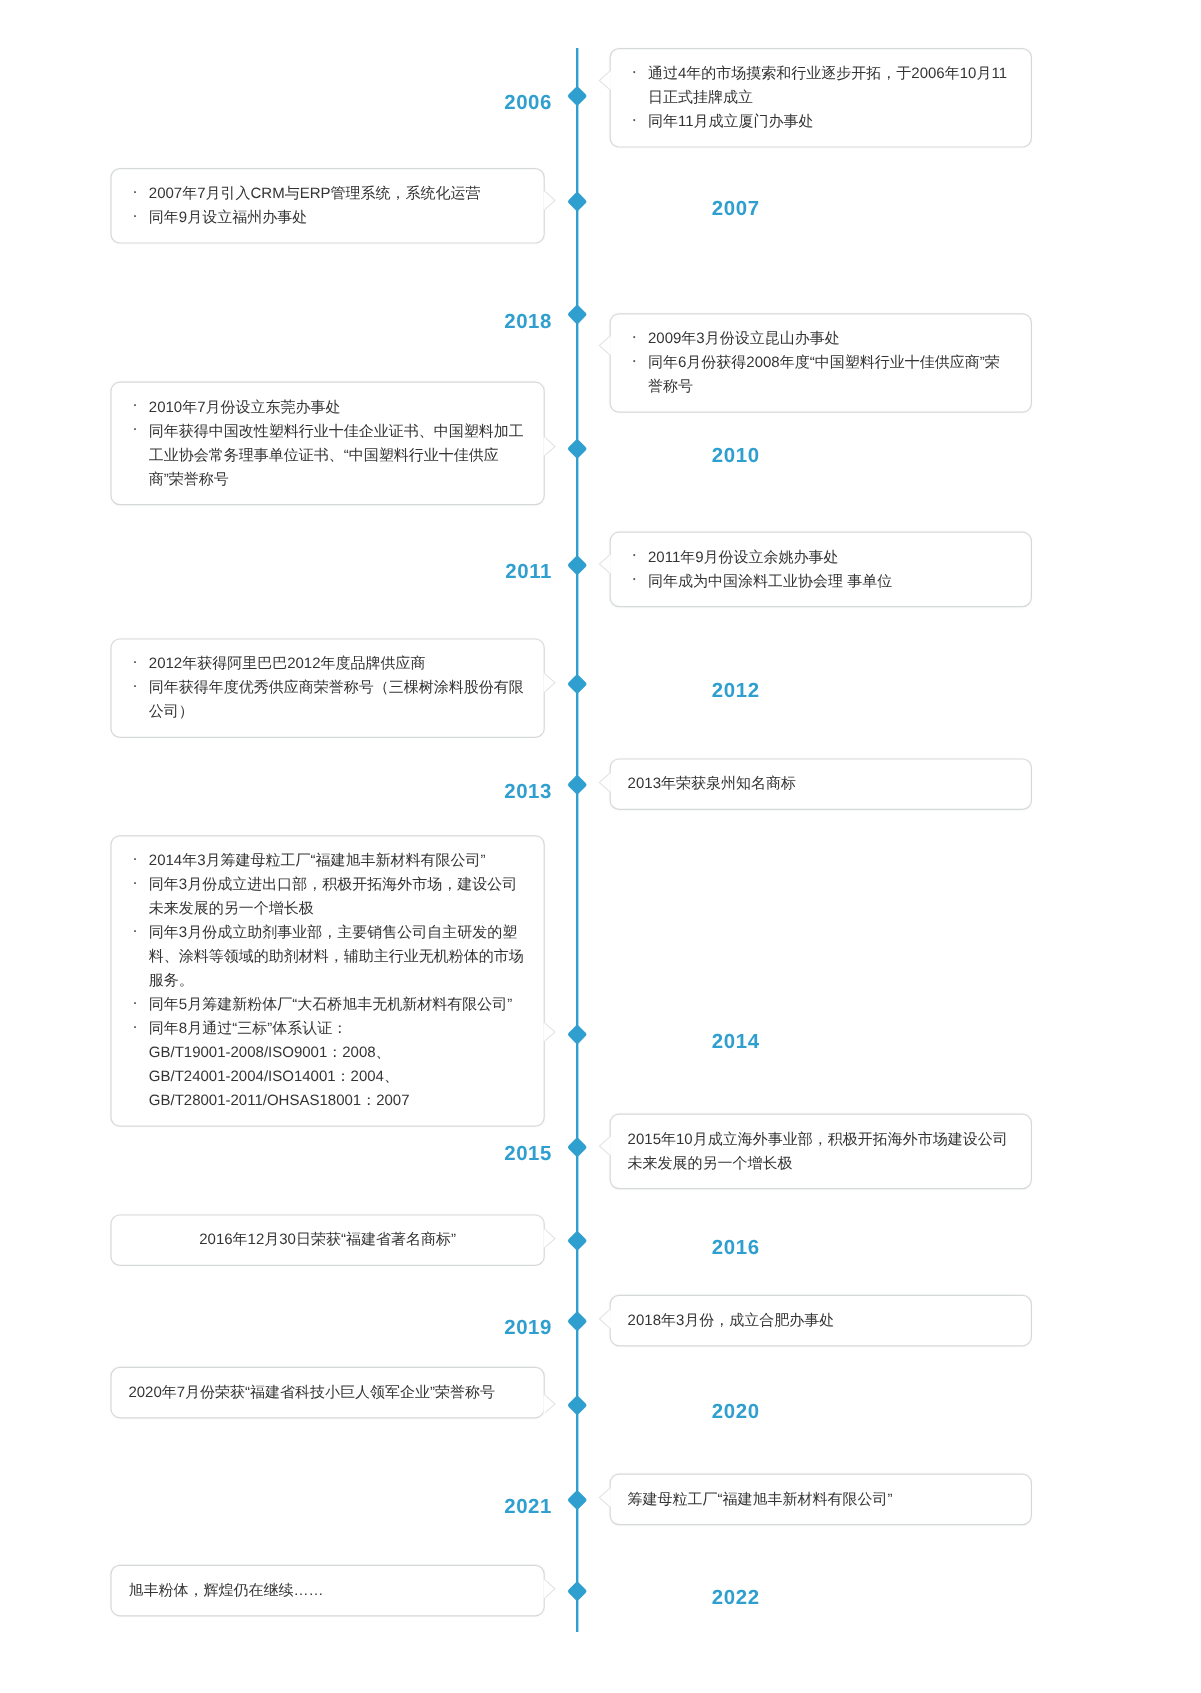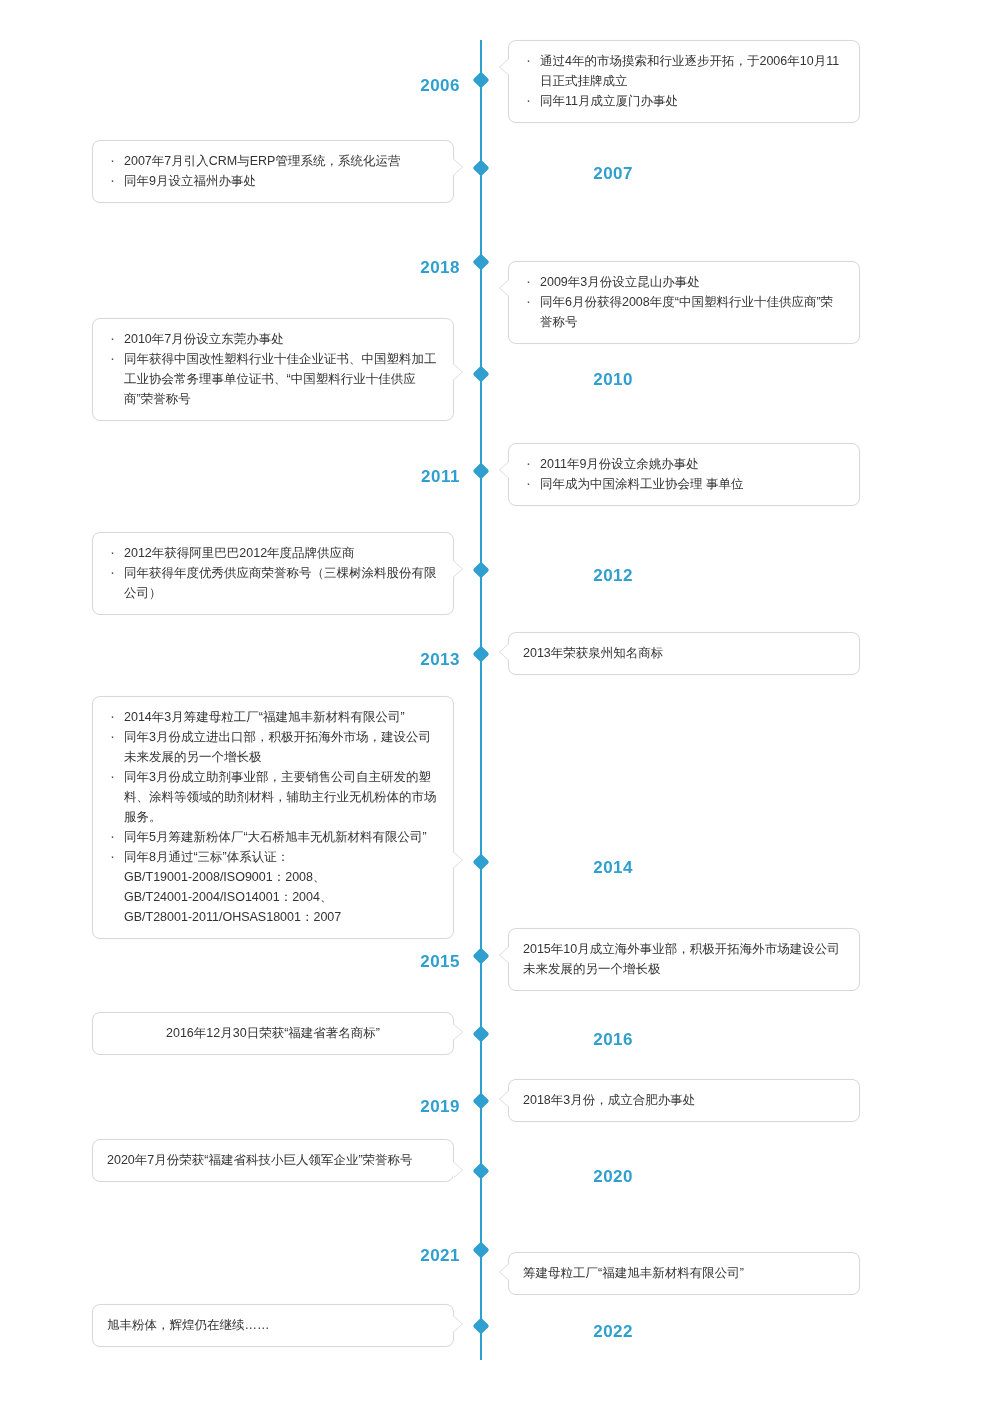--- a/index.html
+++ b/index.html
@@ -268,21 +268,21 @@
     <div class="year right" style="top:28px;">2020</div>
     <div class="box left" style="top:0px;">
       <span class="tip" style="top:22px;"></span>
       <div class="plain">2020年7月份荣获“福建省科技小巨人领军企业”荣誉称号</div>
     </div>
   </div>
 
   <div class="row" style="top:1228px;">
     <div class="dot" style="top:16px;"></div>
     <div class="year left" style="top:18px;">2021</div>
-    <div class="box right" style="top:0px;margin-top:24px;">
+    <div class="box right" style="top:0px;">
       <span class="tip" style="top:11px;"></span>
       <div class="plain">筹建母粒工厂“福建旭丰新材料有限公司”</div>
     </div>
   </div>
 
   <div class="row" style="top:1304px;">
     <div class="dot" style="top:16px;"></div>
     <div class="year right" style="top:18px;">2022</div>
     <div class="box left" style="top:0px;">
       <span class="tip" style="top:11px;"></span>

